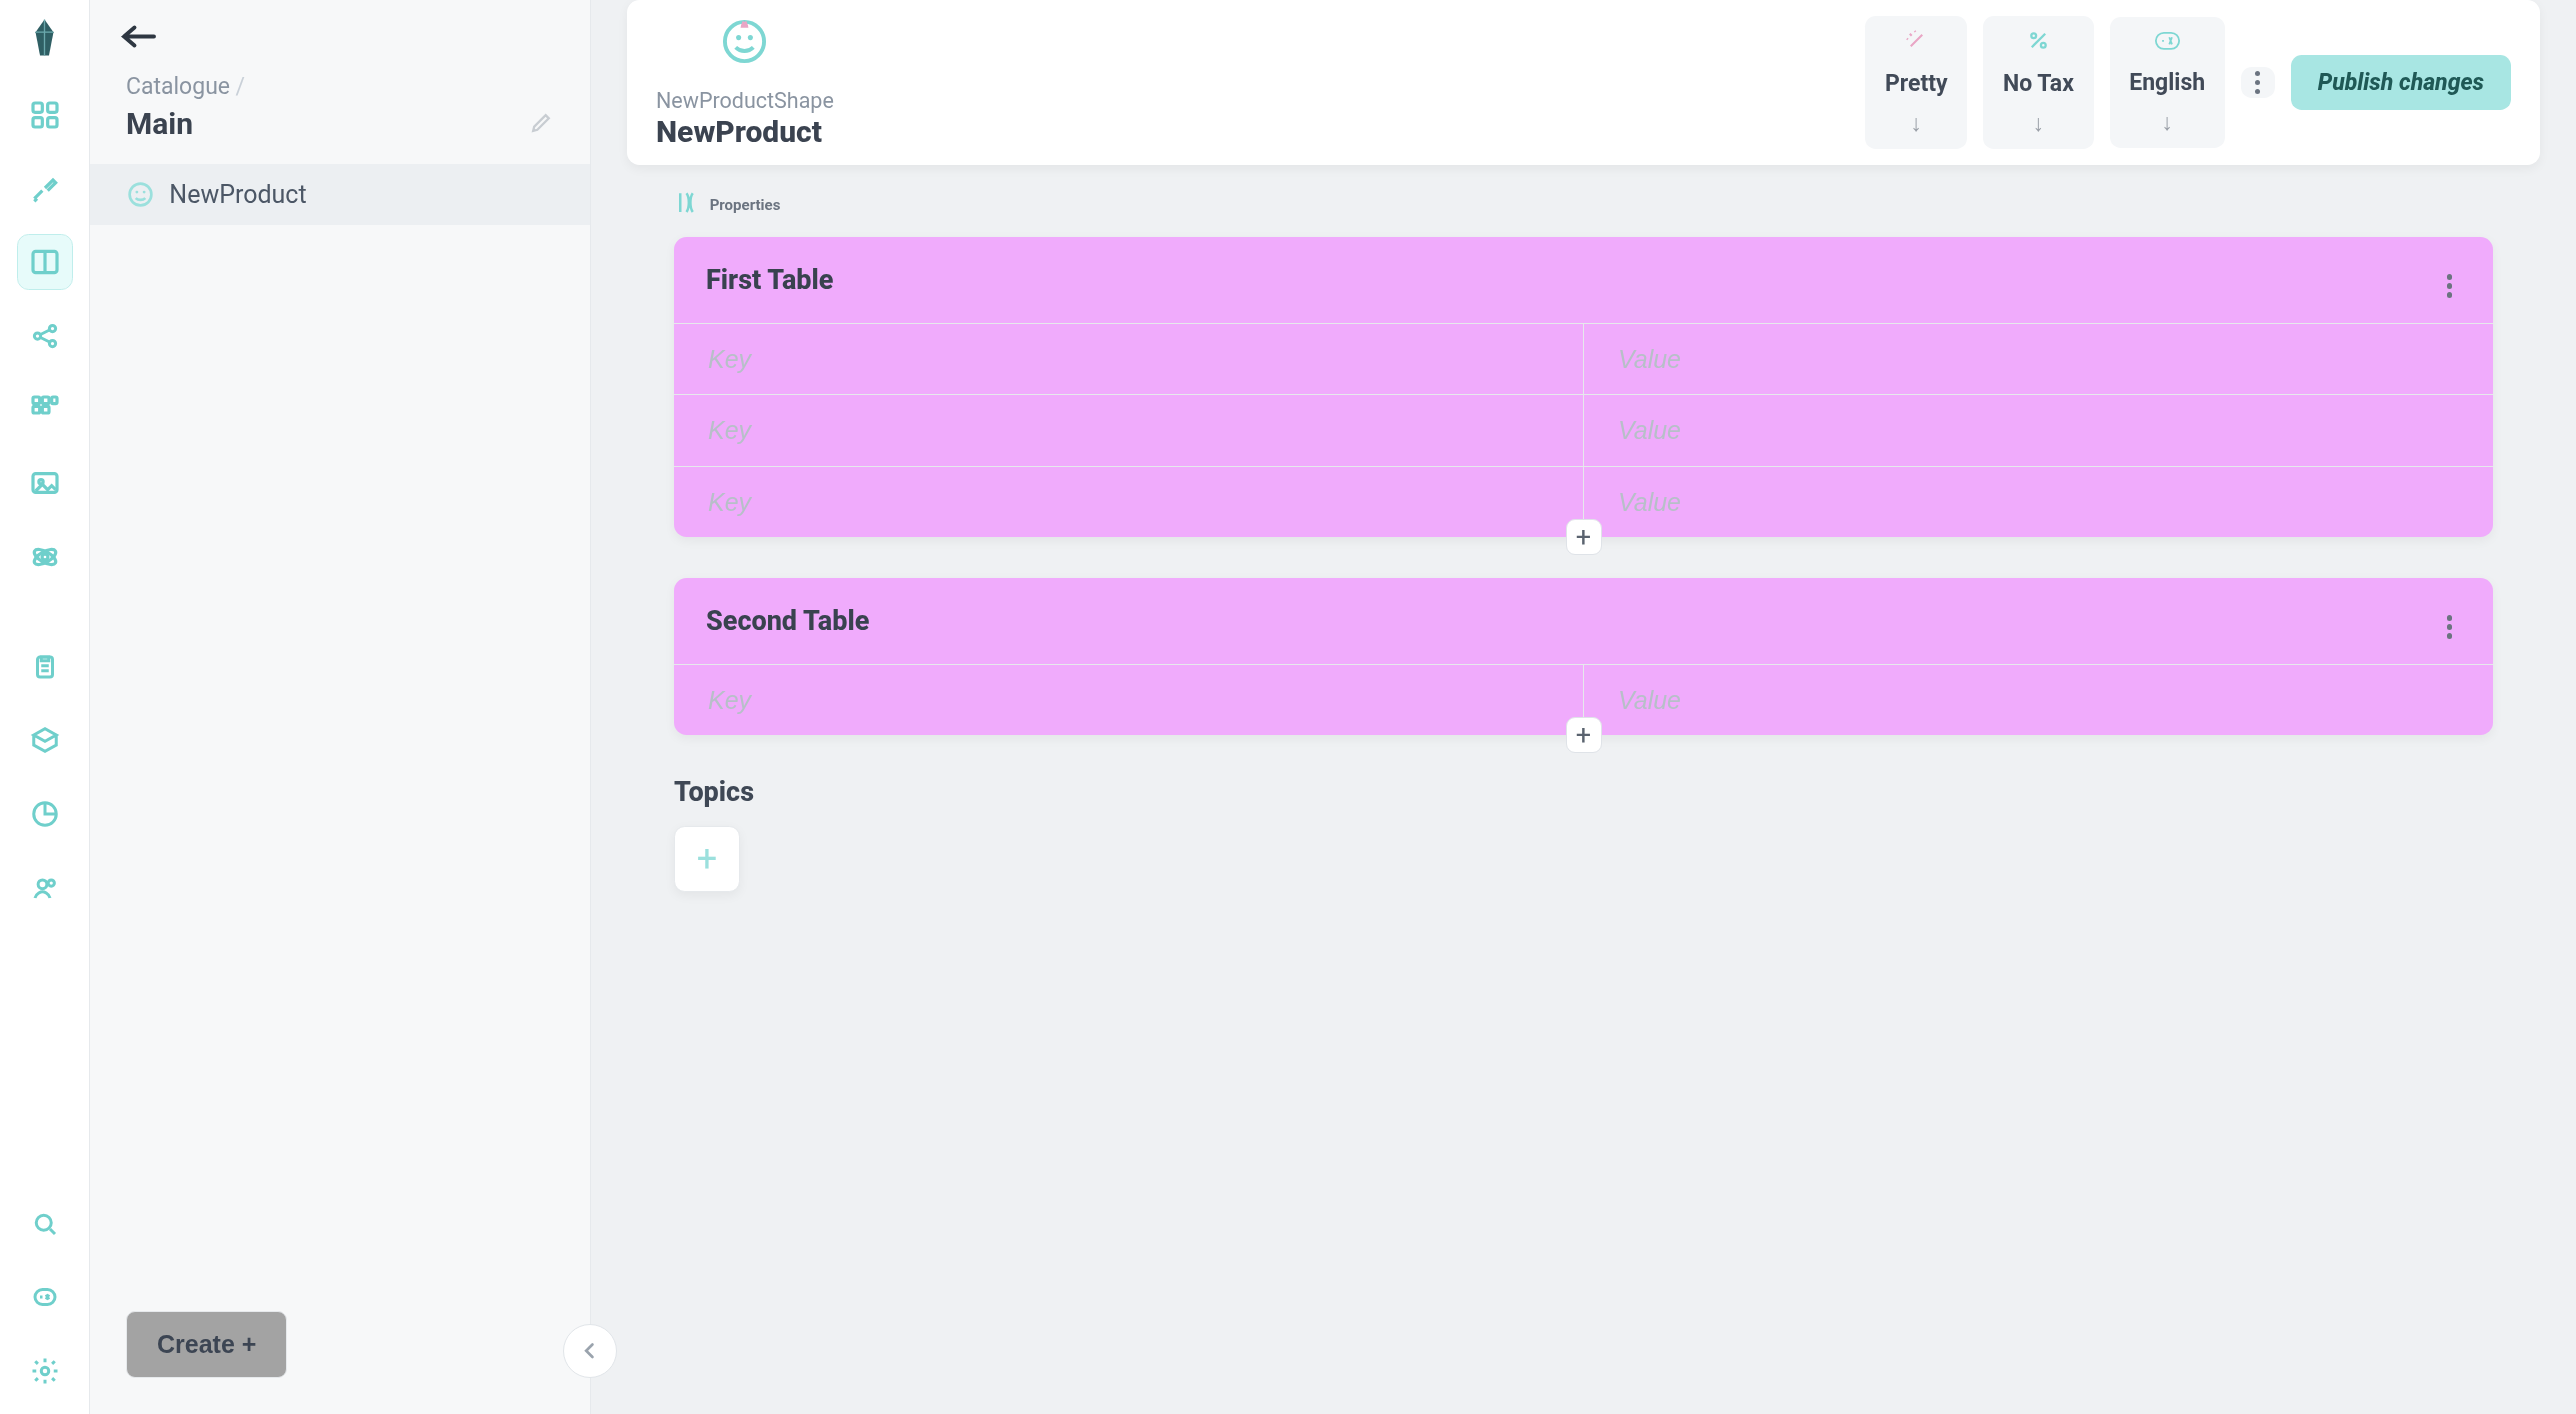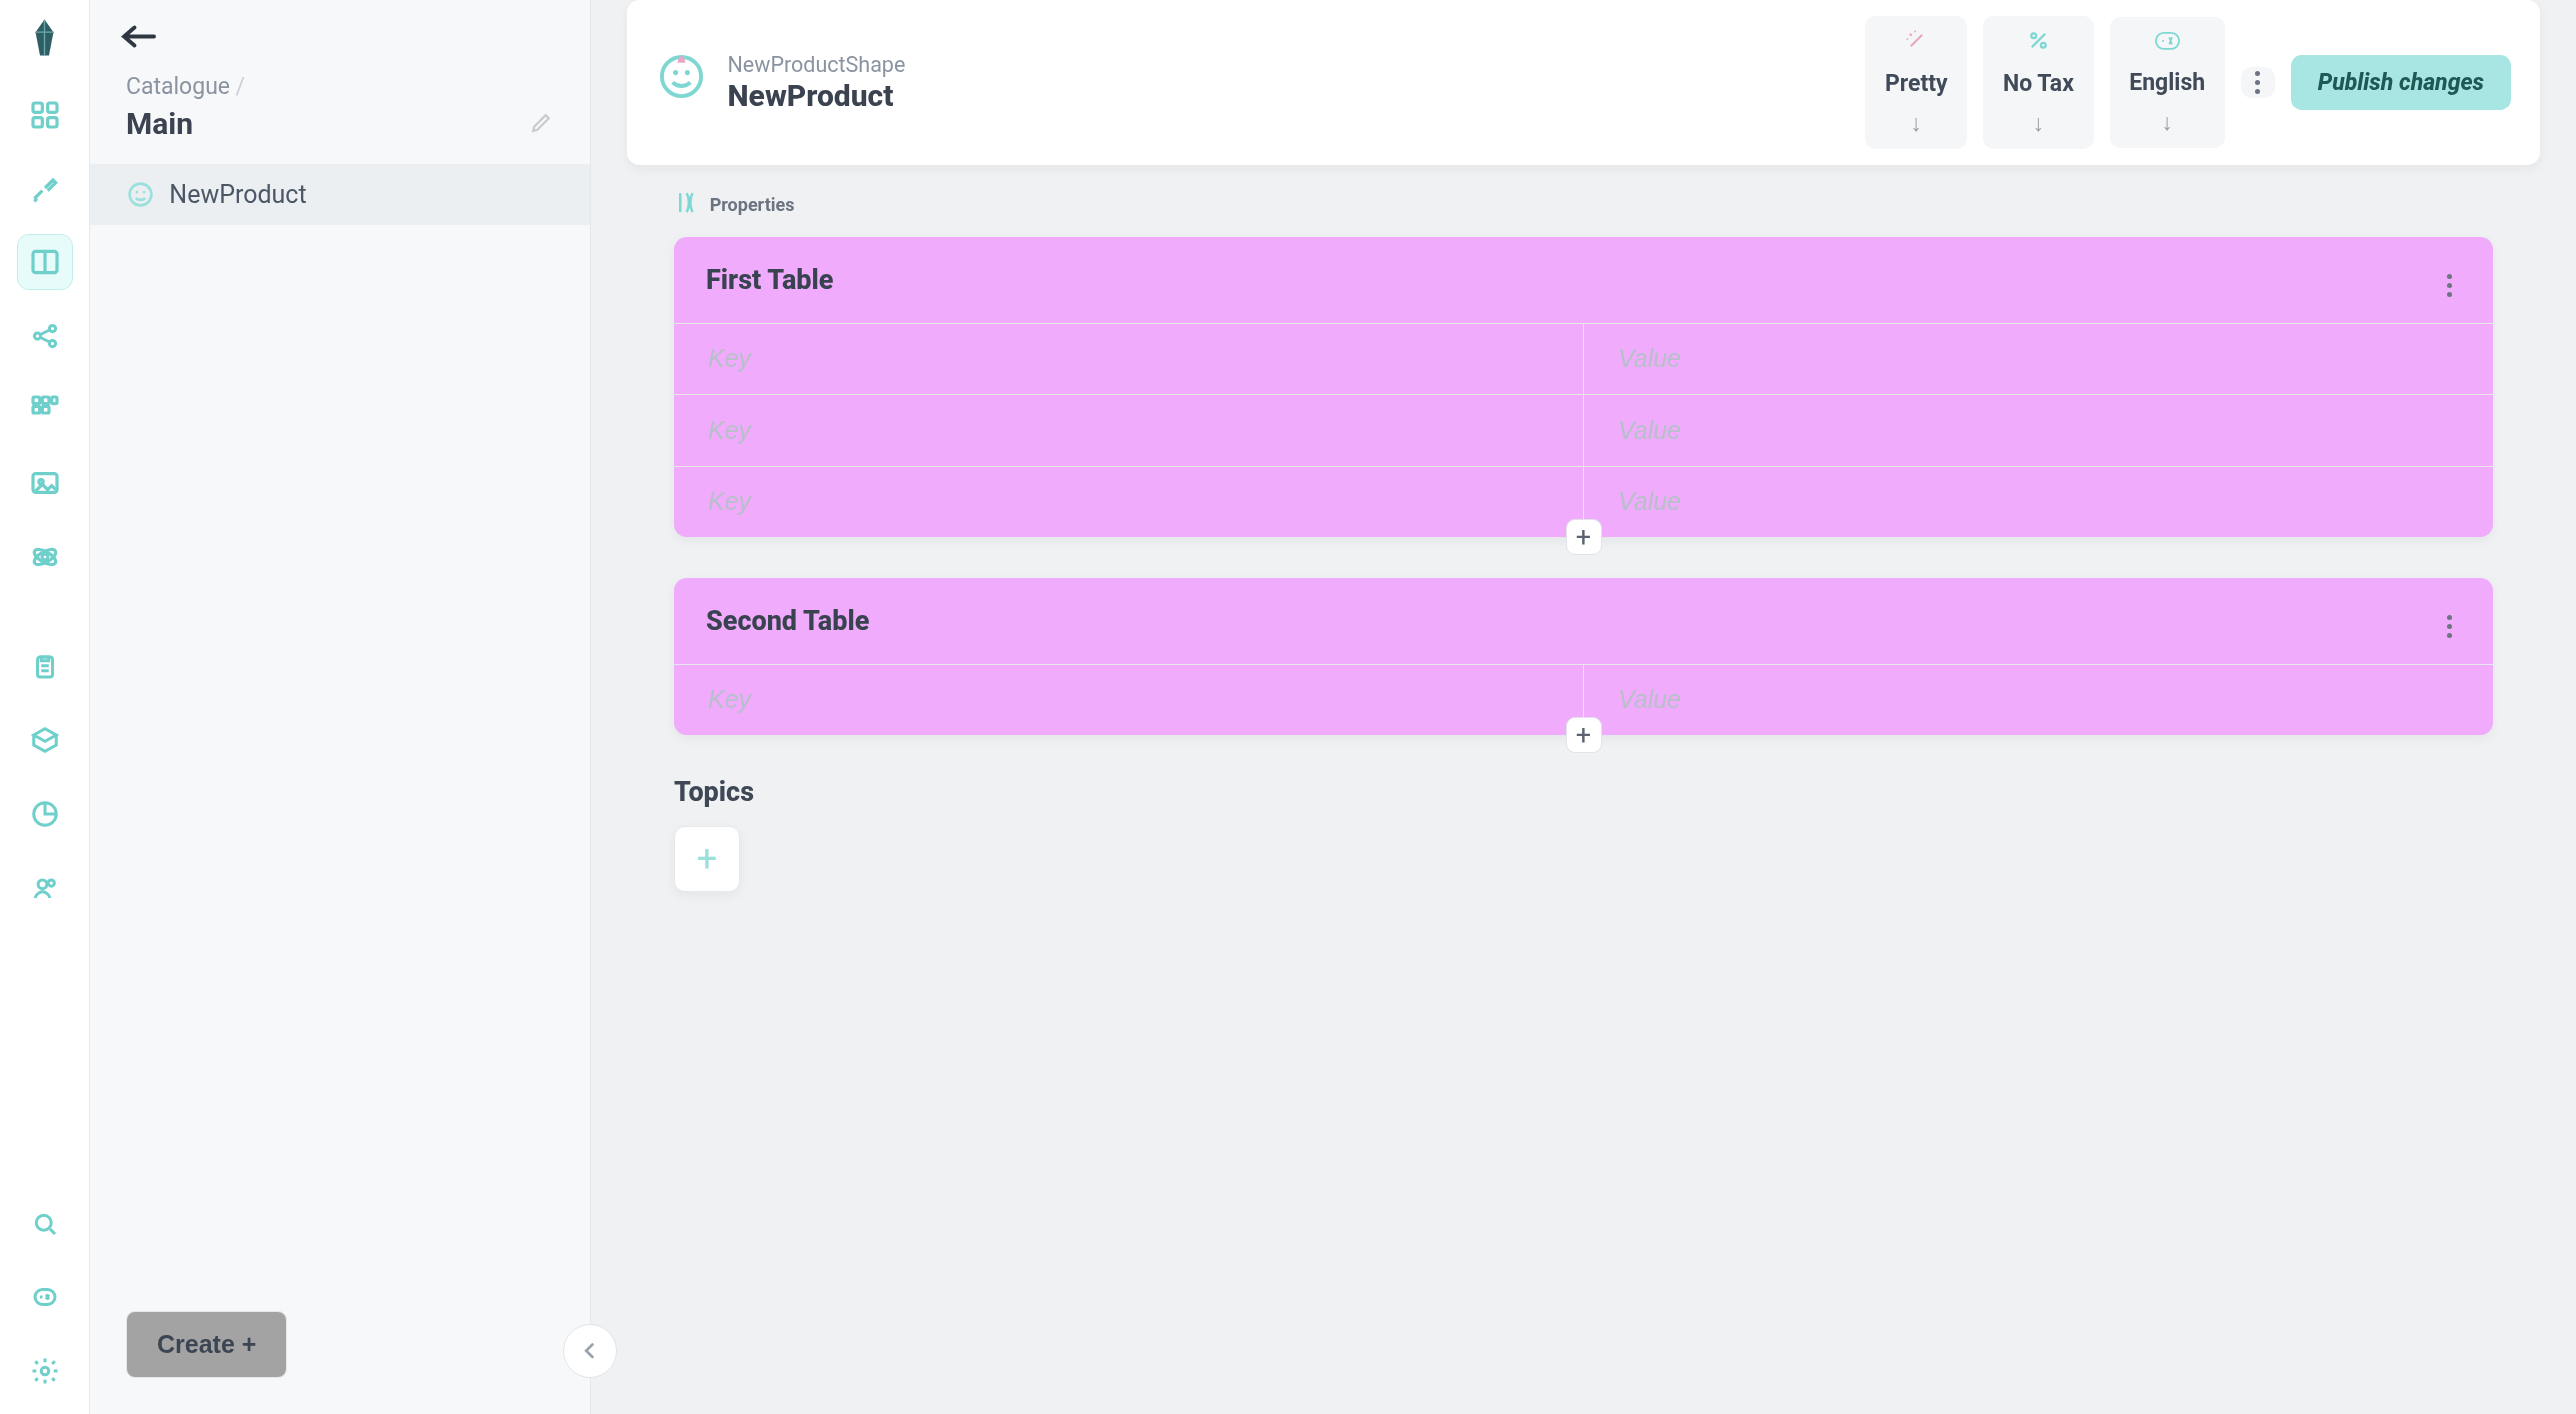--- a/index.html
+++ b/index.html
@@ -75,37 +75,37 @@
     width:54px;height:54px;border-radius:50%;
     background:#fff;border:1.8px solid #e1e5e9;display:flex;align-items:center;justify-content:center;cursor:pointer;
   }
 
   
   .main{flex:1;padding:0 36px 54px 36px;overflow:auto;}
   .card{
     background:var(--panel);border-radius:12.5px;box-shadow:var(--shadow);
   }
   .header{display:flex;align-items:center;justify-content:space-between;padding:16px 29px;margin-top:0;margin-bottom:25px;}
-  .header-left{display:flex;align-items:flex-start;gap:21.5px;}
+  .header-left{display:flex;align-items:center;gap:21.5px;flex-direction:column;}
   .prod-icon{width:50px;height:50px;border-radius:50%;display:flex;align-items:center;justify-content:center;}
   .header-titles .shape{color:var(--muted);font-size:21.5px;}
   .header-titles .name{font-weight:800;font-size:30px;margin-top:1.8px;}
   .pills{display:flex;gap:16px;align-items:center;}
   .pill{
     background:var(--pill);border-radius:10.7px;padding:12.5px 19.7px;display:flex;align-items:center;gap:12.5px;cursor:pointer;
     color:#414a58;font-weight:700;font-size:23px;flex-direction:column;
   }
   .pill .chev{opacity:.5;}
   .pill.icon-only{padding:12.5px 14.3px;}
   .publish{
     background:var(--accent);color:#1f5956;font-weight:800;border-radius:10.7px;padding:14.3px 27px;cursor:pointer;font-size:23px;font-style:italic;
   }
 
   .section{margin:10.7px 47px 0;}
-  .section-title{display:flex;align-items:center;gap:10.7px;color:#6b7480;font-weight:700;font-size:18px;margin-bottom:18px;}
+  .section-title{display:flex;align-items:center;gap:10.7px;color:#6b7480;font-weight:700;font-size:15px;margin-bottom:18px;}
 
   .table{background:#f0abfc;border-radius:12.5px;box-shadow:var(--shadow);margin-bottom:41px;position:relative;}
   .table-head{display:flex;align-items:center;justify-content:space-between;padding:23px 32px;}
   .table-name{font-weight:800;font-size:27px;color:#39424f;}
   .row{display:flex;border-top:0.9px solid var(--line);}
   .cell{flex:1;padding:19.7px 32px;}
   .cell+.cell{border-left:0.9px solid var(--line);}
   .cell input{
     width:100%;border:none;outline:none;font-size:25px;color:#39424f;background:transparent;
   }

